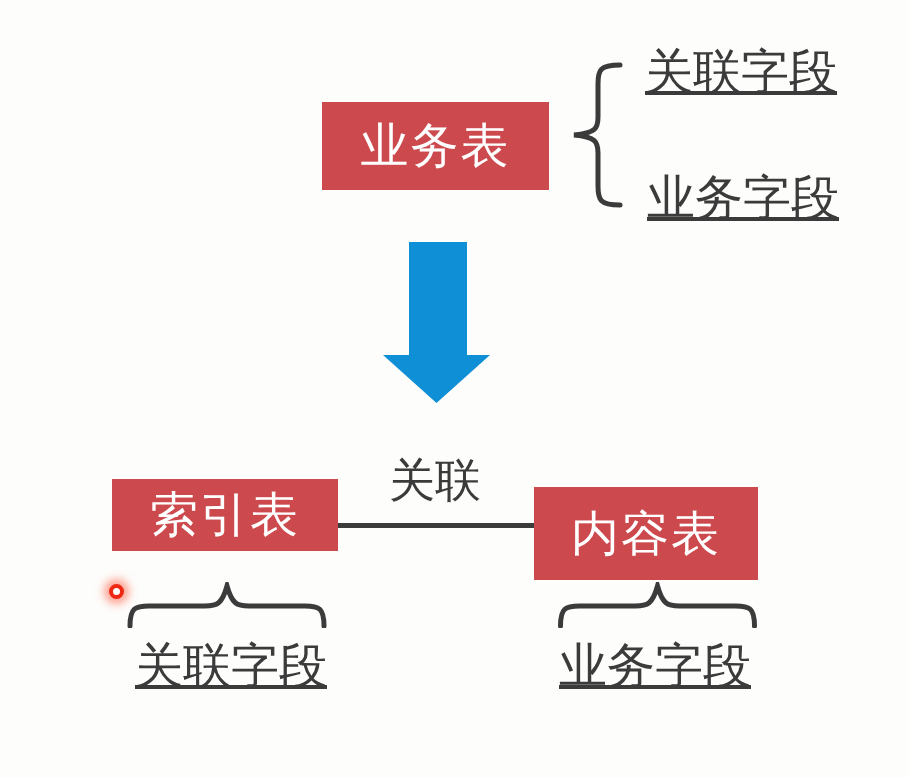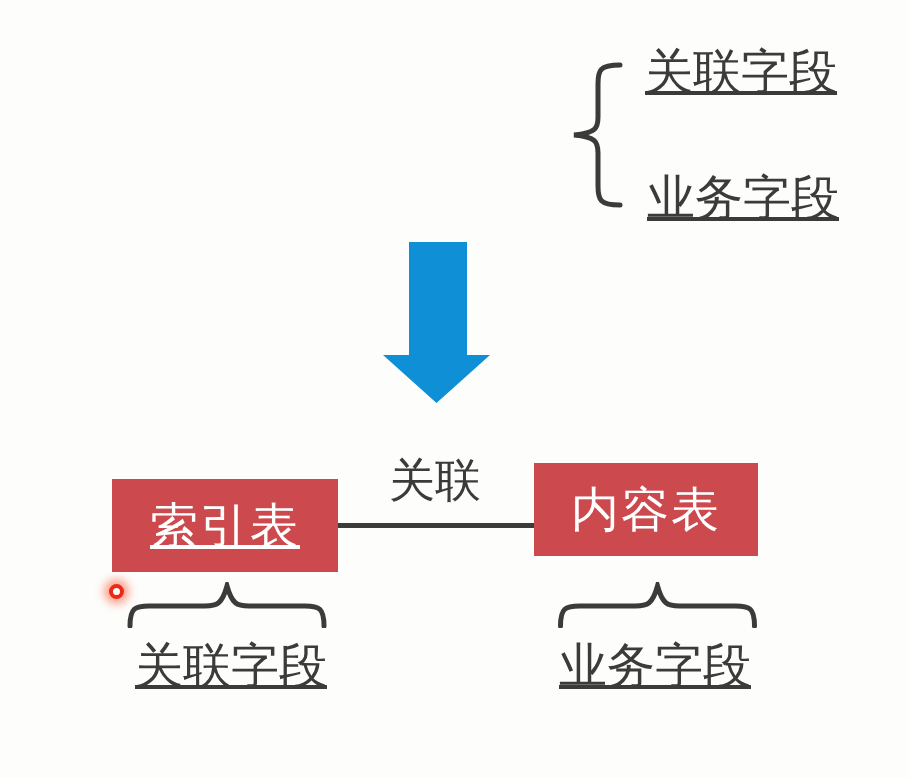--- a/index.html
+++ b/index.html
@@ -18,22 +18,22 @@
     position: absolute;
     background: var(--box-red, #cc4a4d);
     color: #ffffff;
     display: flex;
     align-items: center;
     justify-content: center;
     font-size: 48px;
     letter-spacing: 2px;
   }
   .top-box   { left: 322px; top: 102px; width: 227px; height: 88px; }
-  .left-box  { left: 112px; top: 479px; width: 226px; height: 93px; text-decoration: underline; }
-  .right-box { left: 534px; top: 463px; width: 224px; height: 93px; }
+  .left-box  { left: 112px; top: 479px; width: 226px; height: 72px; }
+  .right-box { left: 534px; top: 487px; width: 224px; height: 93px; }
 
   .field-label {
     position: absolute;
     color: var(--text-dark, #3b3b3b);
     font-size: 48px;
     line-height: 56px;
     white-space: nowrap;
     text-decoration: underline;
   }
   .top-field-1 { left: 645px; top: 44px; }
@@ -77,20 +77,23 @@
     border: 4px solid var(--laser-red, #ee2813);
     border-radius: 50%;
     box-shadow: 0 0 9px 5px rgba(255, 70, 40, 0.5);
   }
 </style>
 </head>
 <body>
 
 <div class="canvas">
 
+  <div class="red-box top-box">
+    <span>业务表</span>
+  </div>
 
   <svg class="brace-svg top-brace" viewBox="0 0 56 146" aria-hidden="true">
     <path class="brace-path" d="M 50 3 C 30 3 28 8 28 22 L 28 55 C 28 66 26 71 4 73 C 26 75 28 80 28 91 L 28 124 C 28 138 30 143 50 143"></path>
   </svg>
 
   <div class="field-label top-field-1">关联字段</div>
   <div class="field-label top-field-2">业务字段</div>
 
   <svg class="down-arrow" viewBox="0 0 107 161" aria-hidden="true">
     <polygon points="26,0 84,0 84,113 107,113 53.5,161 0,113 26,113"></polygon>

